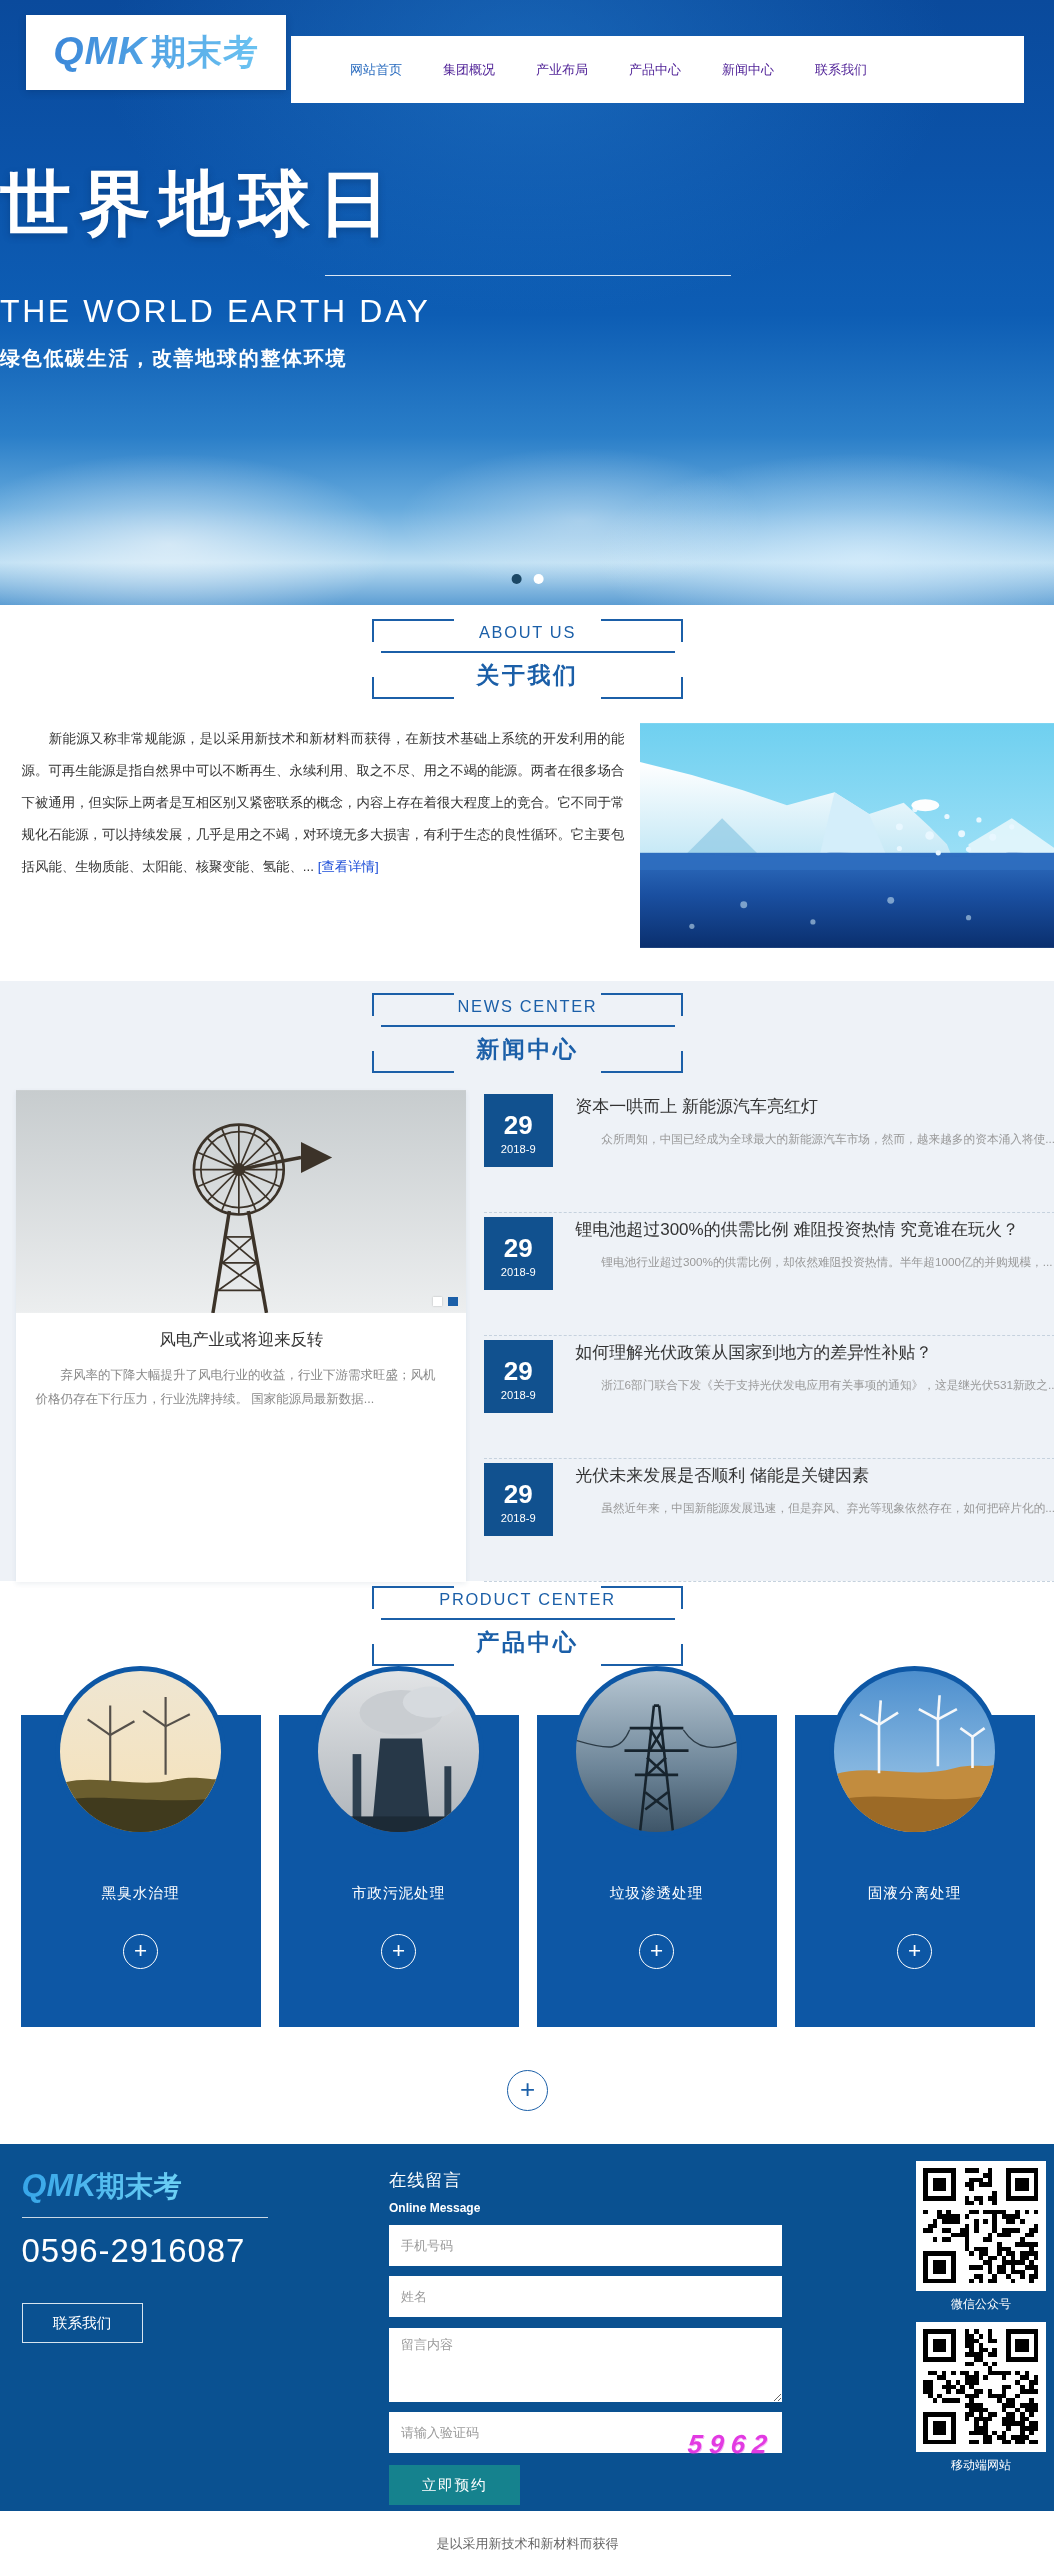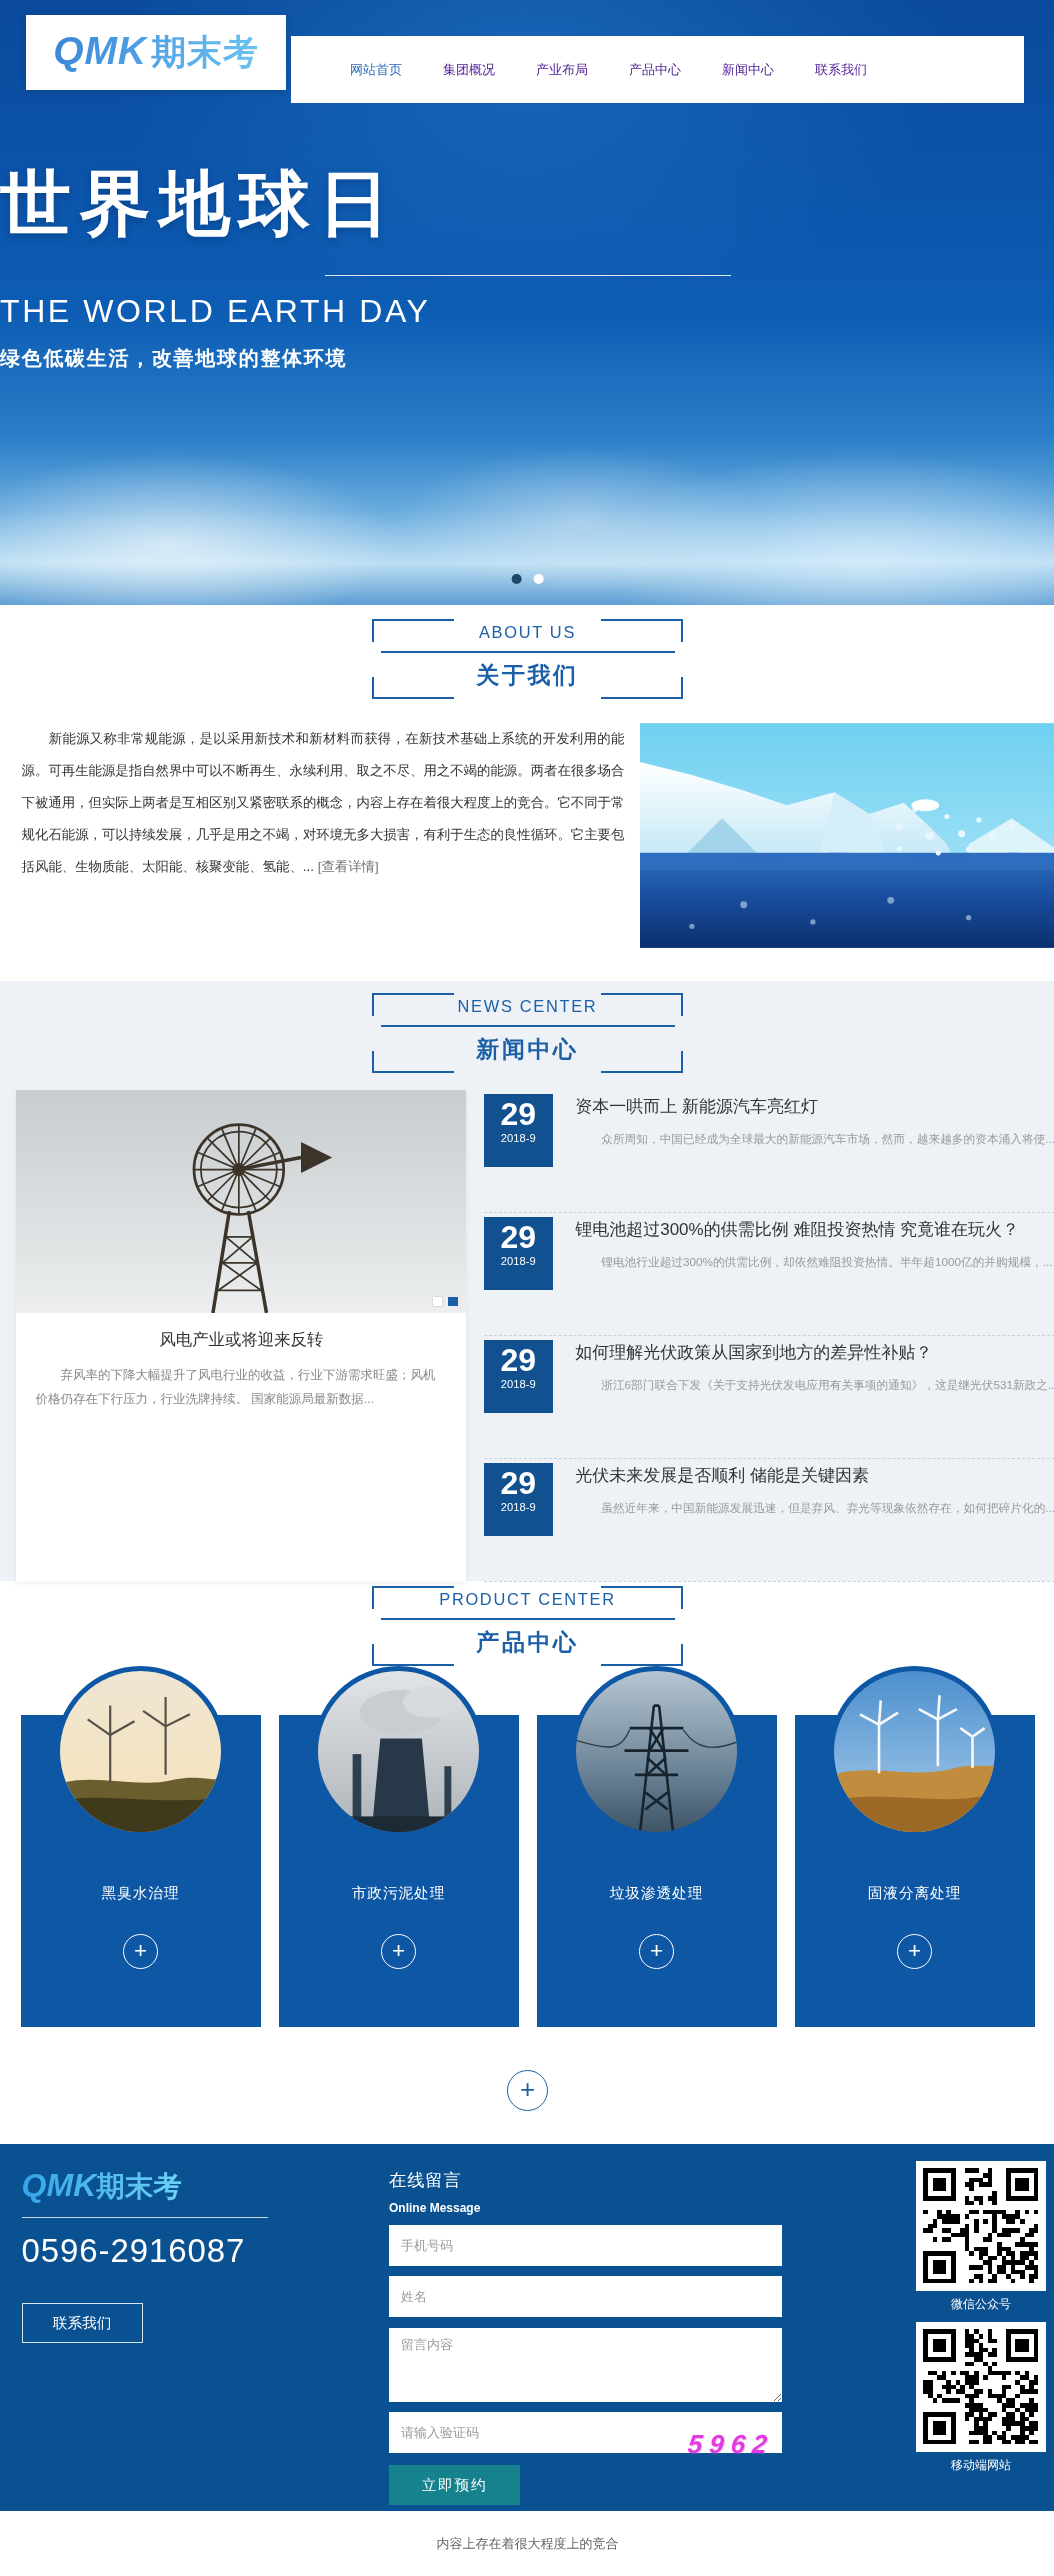--- a/index.html
+++ b/index.html
@@ -46,41 +46,41 @@
   .sec-head .br { right:0; bottom:0; border-bottom:2.6px solid #1b5fa8; border-right:2.6px solid #1b5fa8; }
   .sec-en { padding-top:4.3px; font-size:16.4px; color:#1b5fa8; letter-spacing:1.7px; }
   .sec-line { width:294px; height:1.7px; background:#1b5fa8; margin:8.6px auto 0; }
   .sec-cn { margin-top:7px; font-size:23px; font-weight:700; color:#1b5fa8; letter-spacing:2.6px; }
 
   
   .about { height:376px; background:#fff; padding-top:14px; }
   .about-row { display:flex; margin-top:24px; align-items:flex-start; }
   .about-text { flex:1; padding:0 15.6px 0 21.6px; font-size:13.4px; color:#333; line-height:32px; text-align:justify; }
   .about-text .indent { display:inline-block; width:2em; }
-  .more-link { color:#737373; text-decoration:none; cursor:pointer; }
+  .more-link { color:#1d4ed8; text-decoration:none; cursor:pointer; }
   .about-img { width:415px; height:225px; flex:0 0 auto; }
   .about-img svg { display:block; width:100%; height:100%; }
 
   
   .news { height:600px; background:#eef2f7; padding-top:12px; }
   .news-row { display:flex; margin-top:17.3px; padding:0 0 0 16.4px; gap:17.3px; }
   .feature-card { width:450px; background:#fff; box-shadow:0 1.7px 5.2px rgba(30,60,100,.08); cursor:pointer; }
   .feature-img { position:relative; height:223px; overflow:hidden; }
   .feature-img svg { display:block; width:100%; height:100%; }
   .pager { position:absolute; right:8.6px; bottom:7px; display:flex; gap:6px; }
   .pager .sq { width:9.5px; height:9.5px; cursor:pointer; }
   .sq-white { background:#fff; box-shadow:0 0 1.7px rgba(0,0,0,.25); }
   .sq-blue { background:#1b5fa8; }
   .feature-body { height:121px; padding:15.6px 19px 0; }
   .feature-title { text-align:center; font-size:16.4px; color:#333; }
   .feature-summary { margin-top:12px; font-size:12.5px; color:#888; line-height:24px; text-indent:2em; }
   .news-list { flex:1; min-width:0; }
   .news-item { display:flex; gap:22.5px; height:123px; border-bottom:0.9px dashed #c6d2de; padding-top:3.5px; cursor:pointer; }
   .date-badge { flex:0 0 auto; width:69px; height:73px; background:#11518f; color:#fff; text-align:center; }
-  .date-badge .day { font-size:32px; font-weight:700; padding-top:7px; line-height:26px; }
+  .date-badge .day { font-size:26px; font-weight:700; padding-top:18px; line-height:26px; }
   .date-badge .ym { font-size:11.2px; margin-top:5.2px; }
   .news-body { flex:1; min-width:0; }
   .news-title { font-size:17px; color:#333; margin-top:1.7px; white-space:nowrap; overflow:hidden; }
   .news-summary { margin-top:14px; font-size:11.7px; color:#999; padding-left:26px; white-space:nowrap; overflow:hidden; }
 
   
   .products { height:563px; background:#fff; padding-top:5.2px; }
   .pgrid { display:flex; justify-content:center; gap:18px; margin-top:0; }
   .pcol { width:240px; cursor:pointer; }
   .pcircle { position:relative; z-index:2; width:171px; height:171px; margin:0 auto; border-radius:50%;
@@ -862,15 +862,15 @@
           <rect x="21" y="24" width="1" height="1"></rect>
           <rect x="23" y="24" width="1" height="1"></rect>
           <rect x="24" y="24" width="1" height="1"></rect>
         </svg>
       </div>
     <div class="qr-label">移动端网站</div>
   </div>
 </div>
 
 <div class="copyright">
-  <span>内容上存在着很大程度上的竞合</span>
+  <span>是以采用新技术和新材料而获得</span>
 </div>
 
 
 </body></html>

